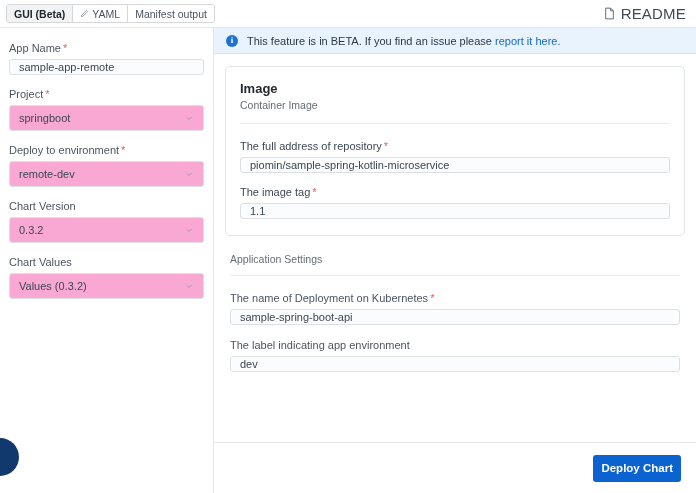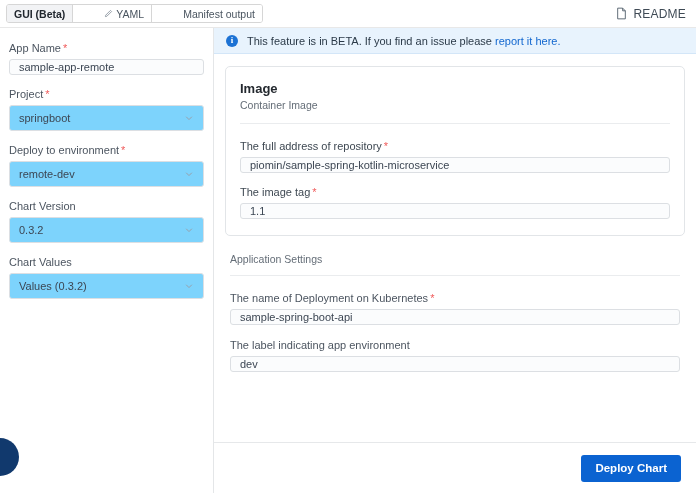--- a/index.html
+++ b/index.html
@@ -29,21 +29,20 @@
     background: #ffffff;
   }
 
   .tabgroup {
     display: flex;
     border: 1px solid #d6d6d6;
     border-radius: 3px;
     overflow: hidden;
     height: 19px;
     background: #ffffff;
-    gap: 24px;
   }
 
   .tab {
     display: flex;
     align-items: center;
     gap: 3px;
     padding: 0 7px;
     font-size: 10.5px;
     color: #4a5560;
     border-right: 1px solid #d6d6d6;
@@ -63,21 +62,21 @@
     width: 9px; height: 9px;
     display: inline-block;
     color: #8d96a0;
   }
   .pencil-icon svg { display: block; width: 9px; height: 9px; }
 
   .readme-link {
     display: flex;
     align-items: center;
     gap: 6px;
-    font-size: 12px;
+    font-size: 15px;
     color: #3f4a55;
     cursor: pointer;
     letter-spacing: .2px;
   }
   .doc-icon { width: 11px; height: 13px; color: #525f6b; }
   .doc-icon svg { display:block; width: 11px; height: 13px; }
 
   
   .body-split {
     display: flex;
@@ -115,21 +114,21 @@
     font-family: "Liberation Sans", sans-serif;
     display: flex;
     align-items: center;
   }
 
   .select-box {
     width: 100%;
     height: 26px;
     border: 1px solid #dcdfe3;
     border-radius: 3px;
-    background: #7dd3fc;
+    background: #f9a8d4;
     font-size: 11px;
     color: #3c4653;
     padding: 0 9px;
     display: flex;
     align-items: center;
     justify-content: space-between;
     cursor: pointer;
     text-align: right;
   }
   .chev {
@@ -234,21 +233,21 @@
     background: #ffffff;
   }
   .deploy-btn {
     background: #0b63d1;
     color: #ffffff;
     font-size: 11.5px;
     font-weight: bold;
     border: none;
     border-radius: 3px;
     height: 27px;
-    padding: 0 14px;
+    padding: 0 8px;
     cursor: pointer;
     font-family: "Liberation Sans", sans-serif;
   }
 
   
   .chat-bubble {
     position: absolute;
     left: -19px;
     top: 438px;
     width: 38px;

